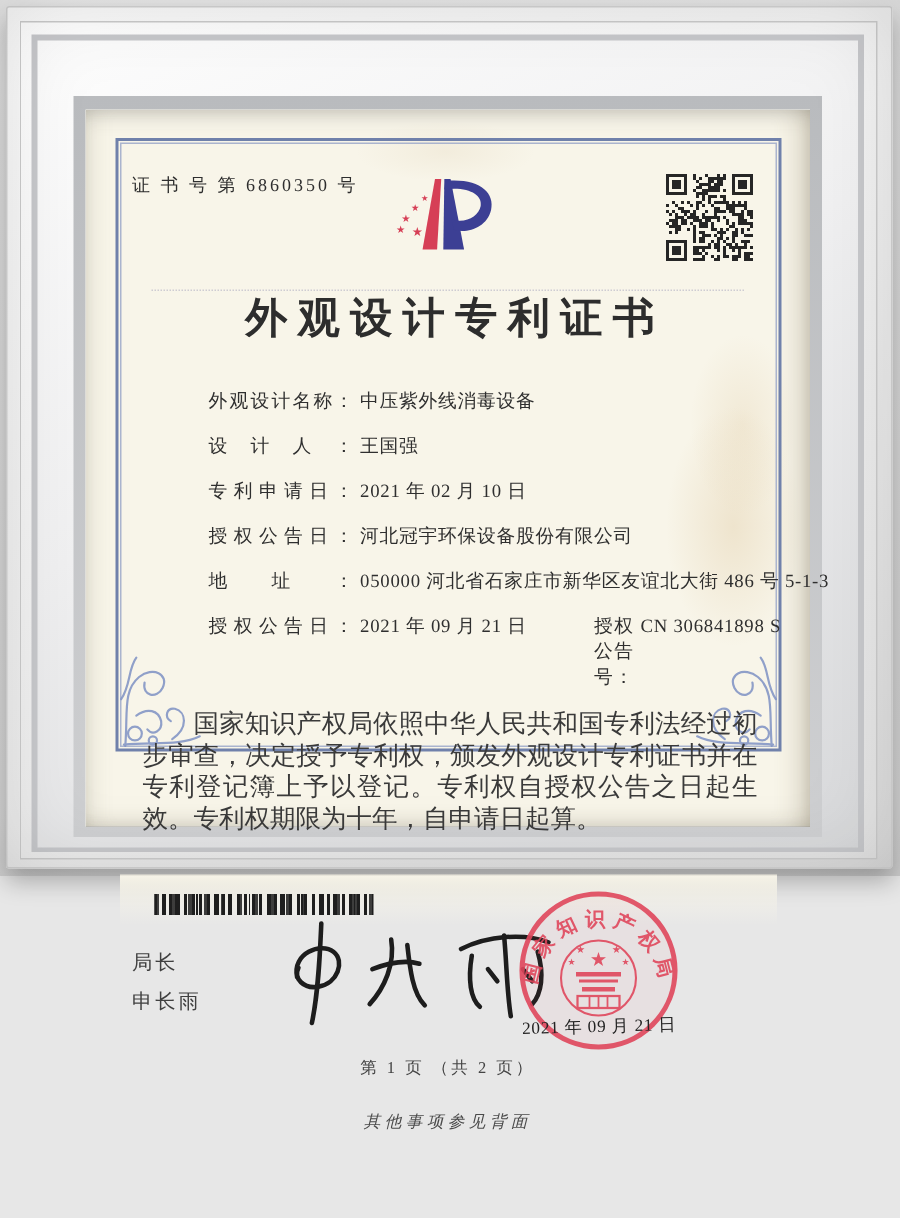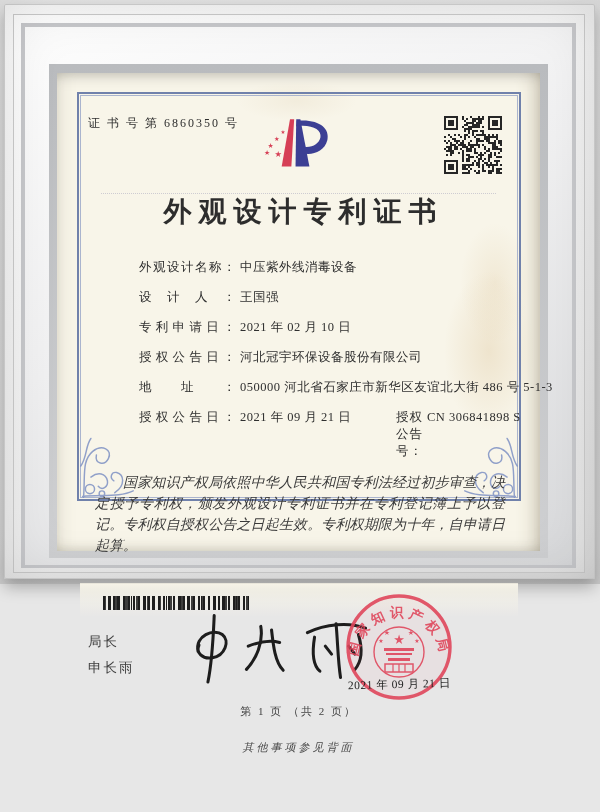--- a/index.html
+++ b/index.html
@@ -63,21 +63,21 @@
   
   .fields { position:absolute; left:38px; right:26px; top:186px; font-size:12.5px; color:#2f2f2f;margin-left:44px; }
   .frow { display:flex; align-items:baseline; height:20px; margin-bottom:10px; letter-spacing:0.5px; }
   .flabel { flex:0 0 97px; text-align:justify; text-align-last:justify; }
   .fvalue { padding-left:4px; white-space:nowrap; }
   .fvalue.fixed { flex:0 0 160px; }
   .flabel2 { letter-spacing:1px; }
 
   
   .paras { position:absolute; left:38px; right:35px; top:399px;
-    font-size:14px; line-height:21px; color:#3a3a3a; text-align:justify; font-style:italic; }
+    font-size:17px; line-height:21px; color:#3a3a3a; text-align:justify; }
   .paras p { text-indent:2em; }
 
   
   .barcode { position:absolute; left:46px; top:523px; width:146px; height:14px;
     background:
       repeating-linear-gradient(90deg,#1e1e1e 0 2px, transparent 2px 5px),
       repeating-linear-gradient(90deg,#1e1e1e 0 1px, transparent 1px 7px),
       repeating-linear-gradient(90deg, rgba(30,30,30,0.85) 0 3px, transparent 3px 11px); }
 
   .director { position:absolute; left:31px; top:556px; font-family:"Liberation Sans","DejaVu Sans",sans-serif;

